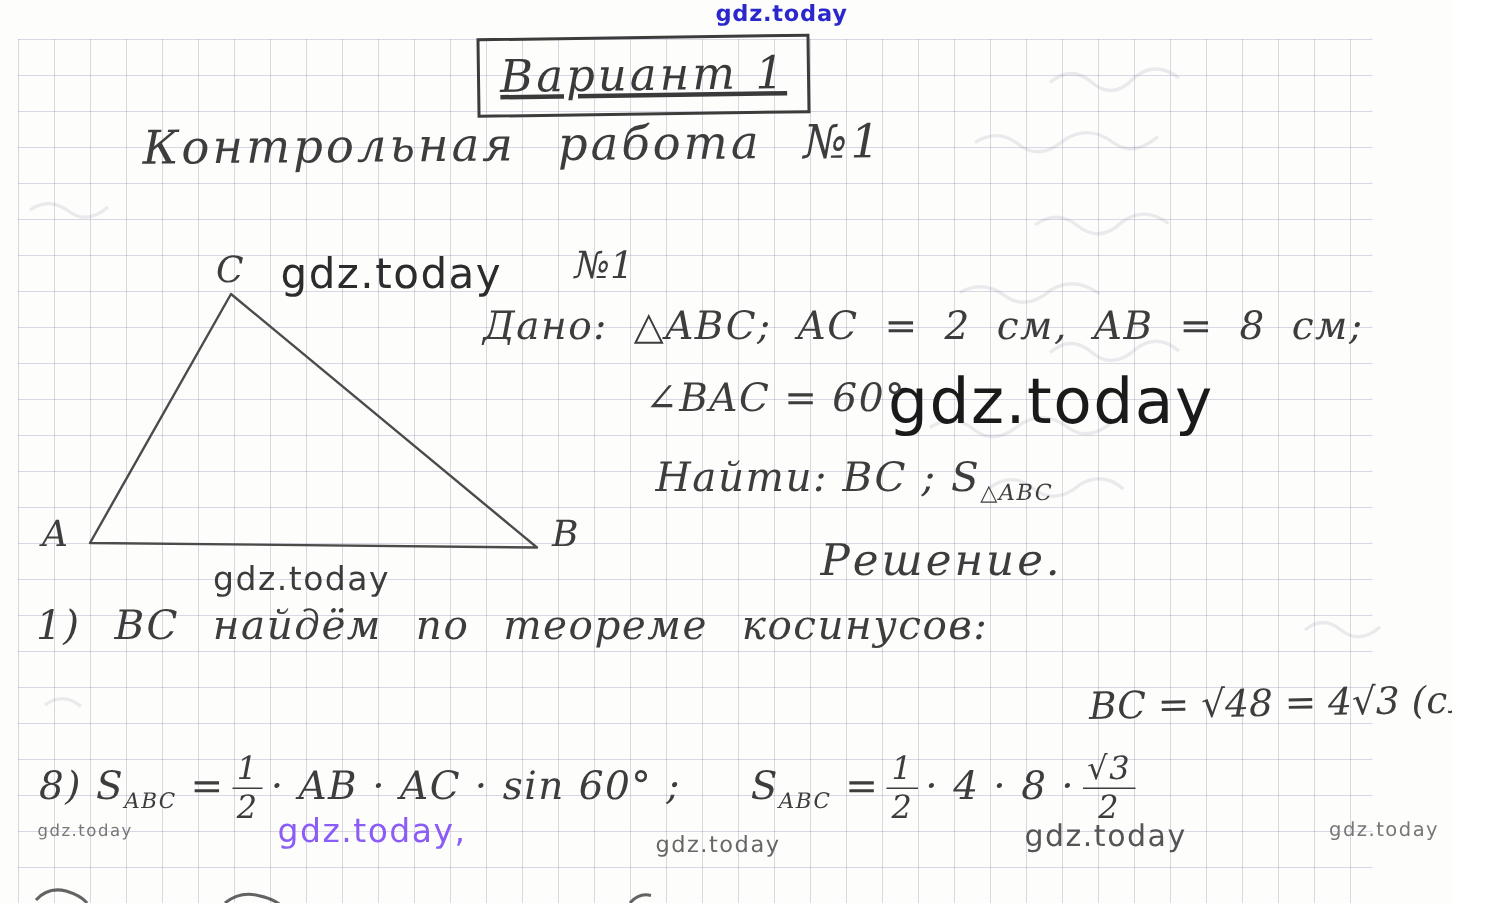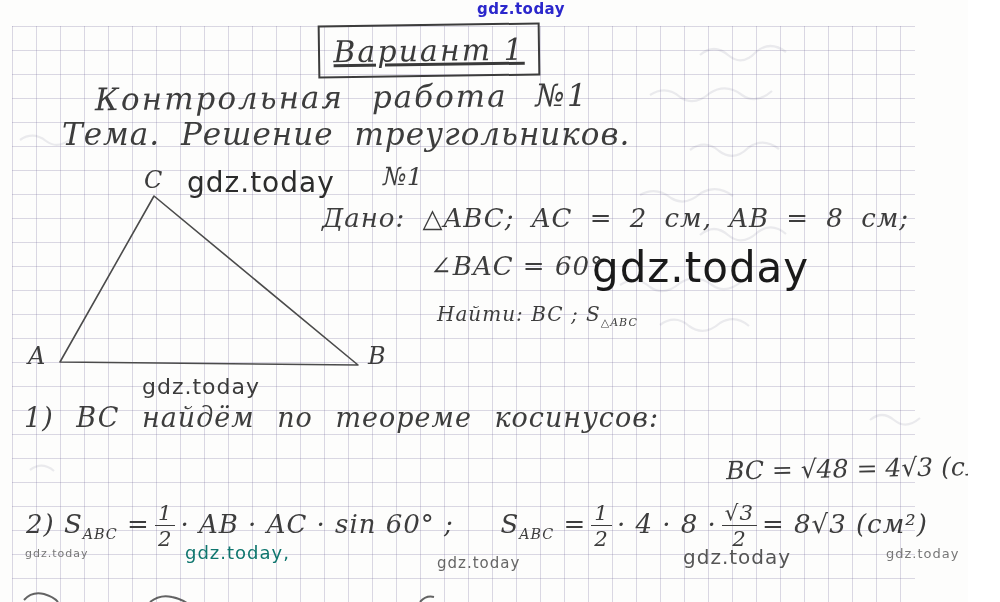--- a/index.html
+++ b/index.html
@@ -73,67 +73,67 @@
 
   <div class="wm wm-blue" style="left:477px;top:2px;font-size:15px">gdz.today</div>
 
   <div class="wm" style="left:187px;top:169px;font-size:28px;color:#2c2c2c">gdz.today</div>
 
   <div class="wm" style="left:592px;top:247px;font-size:42px;color:#1a1a1a">gdz.today</div>
 
   <div class="wm" style="left:142px;top:376px;font-size:22px;color:#3c3c3c">gdz.today</div>
 
   <div class="wm" style="left:25px;top:548px;font-size:11px;color:#777">gdz.today</div>
-  <div class="wm" style="left:185px;top:544px;font-size:18px;color:#0f766e">gdz.today,</div>
+  <div class="wm" style="left:185px;top:544px;font-size:22px;color:#8b5cf6">gdz.today,</div>
   <div class="wm" style="left:437px;top:556px;font-size:15px;color:#666">gdz.today</div>
   <div class="wm" style="left:683px;top:547px;font-size:20px;color:#555">gdz.today</div>
   <div class="wm" style="left:886px;top:547px;font-size:13px;color:#777">gdz.today</div>
 
   <div class="variant-box">
     <span>Вариант 1</span>
   </div>
 
   <div class="hw" style="left:95px;top:80px;font-size:31px;letter-spacing:2px;word-spacing:16px;transform:rotate(-0.5deg)">Контрольная работа №1</div>
 
-  <div class="hw" style="left:62px;top:117px;font-size:31px;letter-spacing:1px;word-spacing:10px">Тема. Решение треугольников.</div>
 
   <div class="hw" style="left:383px;top:163px;font-size:25px">№1</div>
 
   <svg style="left:22px;top:172px;width:370px;height:210px" viewBox="0 0 370 210">
     <path d="M38,190 L336,193 L132,24 Z" fill="none" stroke="#4b4b4b" stroke-width="1.6" stroke-linejoin="round"></path>
     <text x="6" y="192" font-size="24" class="svg-label">A</text>
     <text x="346" y="192" font-size="24" class="svg-label">B</text>
     <text x="122" y="16" font-size="24" class="svg-label">C</text>
   </svg>
 
   <div class="hw" style="left:322px;top:204px;font-size:26px;letter-spacing:1px;word-spacing:8px">Дано: △ABC;  AC = 2 см,  AB = 8 см;</div>
 
   <div class="hw" style="left:430px;top:252px;font-size:26px;letter-spacing:1px">∠BAC = 60°</div>
 
-  <div class="hw" style="left:437px;top:303px;font-size:20px;letter-spacing:1px">
+  <div class="hw" style="left:437px;top:303px;font-size:27px;letter-spacing:1px">
     <span>Найти: BC ; S</span><sub>△ABC</sub>
   </div>
 
+  <div class="hw" style="left:547px;top:357px;font-size:29px;letter-spacing:2px">Решение.</div>
 
   <div class="hw" style="left:24px;top:402px;font-size:27px;letter-spacing:1px;word-spacing:13px">1) BC найдём по теореме косинусов:</div>
 
 
   <div class="hw" style="left:726px;top:455px;font-size:25px;transform:rotate(-1deg)">BC = √48 = 4√3 (см)</div>
 
   <div class="hw" style="left:26px;top:502px;font-size:26px;letter-spacing:1px">
-    <span>2) S</span><sub>ABC</sub>
+    <span>8) S</span><sub>ABC</sub>
     <span>=</span><span class="frac">
         <span class="num">1</span>
         <span class="den">2</span>
       </span><span>· AB · AC · sin 60° ;</span>
     <span class="gap"></span>
     <span>S</span><sub>ABC</sub>
     <span>=</span><span class="frac">
         <span class="num">1</span>
         <span class="den">2</span>
       </span><span>· 4 · 8 ·</span><span class="frac">
         <span class="num">√3</span>
         <span class="den">2</span>
-      </span><span>= 8√3 (см²)</span>
+      </span>
   </div>
 
 
 </div>
 
 </body></html>

